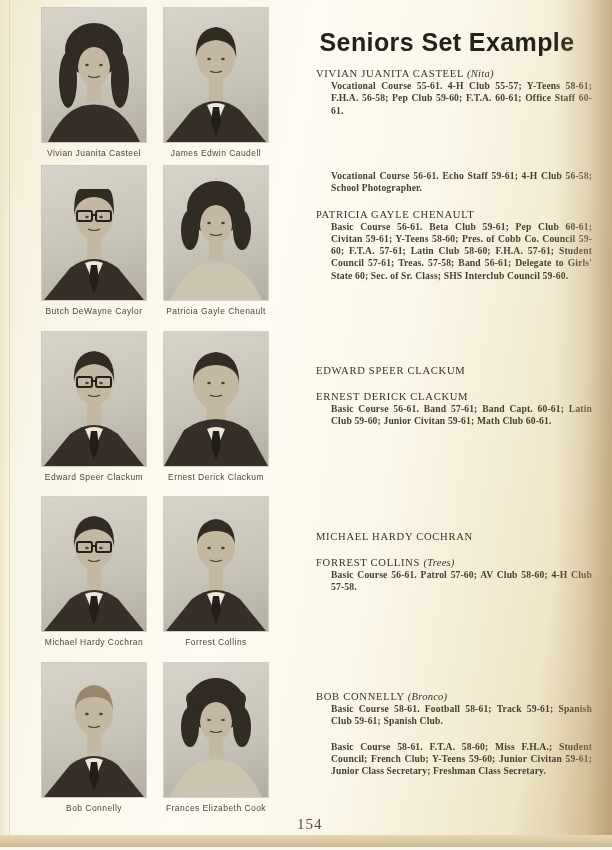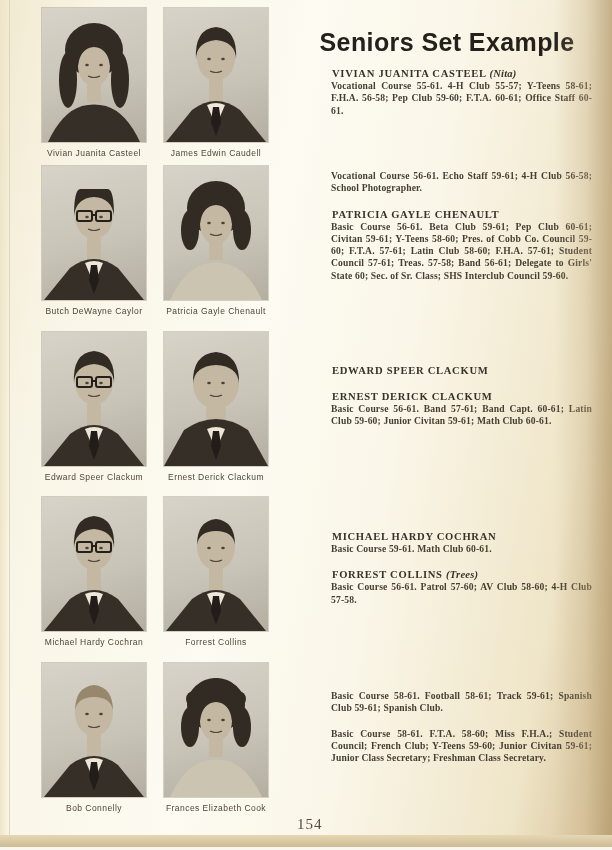--- a/index.html
+++ b/index.html
@@ -58,22 +58,22 @@
     color:#24211c;
   }
   .entry-group{position:absolute;left:0;width:276px;}
   .entry-group.g1{top:67px}
   .entry-group.g2{top:170px}
   .entry-group.g3{top:364px}
   .entry-group.g4{top:530px}
   .entry-group.g5{top:690px}
   .entry{margin-bottom:13px;}
   .entry-name{
-    font-size:10.6px;font-weight:bold;letter-spacing:0.7px;
-    color:#38322a;line-height:13px;margin-left:16px;
+    font-size:10.6px;font-weight:normal;letter-spacing:0.7px;
+    color:#38322a;line-height:13px;
   }
   .entry-nick{font-style:italic;letter-spacing:0.2px;}
   .entry-details{
     padding-left:15px;
     font-size:9.6px;font-weight:600;line-height:12.3px;
     letter-spacing:0.15px;
     text-align:justify;
     color:#463e32;
   }
   .page-number{
@@ -305,30 +305,30 @@
   </div>
 
   <div class="entry">
     <div class="entry-name"><span class="nm">ERNEST DERICK CLACKUM</span> </div>
     <div class="entry-details">Basic Course 56-61. Band 57-61; Band Capt. 60-61; Latin Club 59-60; Junior Civitan 59-61; Math Club 60-61.</div>
   </div>
 </div>
     <div class="entry-group g4">
   <div class="entry">
     <div class="entry-name"><span class="nm">MICHAEL HARDY COCHRAN</span> </div>
-    <div class="entry-details">Basic Course 59-61. Math Club 60-61.</div>
   </div>
 
   <div class="entry">
     <div class="entry-name"><span class="nm">FORREST COLLINS</span> <span class="entry-nick">(Trees)</span></div>
     <div class="entry-details">Basic Course 56-61. Patrol 57-60; AV Club 58-60; 4-H Club 57-58.</div>
   </div>
 </div>
     <div class="entry-group g5">
   <div class="entry">
+    <div class="entry-name"><span class="nm">BOB CONNELLY</span> <span class="entry-nick">(Bronco)</span></div>
     <div class="entry-details">Basic Course 58-61. Football 58-61; Track 59-61; Spanish Club 59-61; Spanish Club.</div>
   </div>
 
   <div class="entry">
     <div class="entry-details">Basic Course 58-61. F.T.A. 58-60; Miss F.H.A.; Student Council; French Club; Y-Teens 59-60; Junior Civitan 59-61; Junior Class Secretary; Freshman Class Secretary.</div>
   </div>
 </div>
   </div>
 
   <div class="page-number">154</div>

